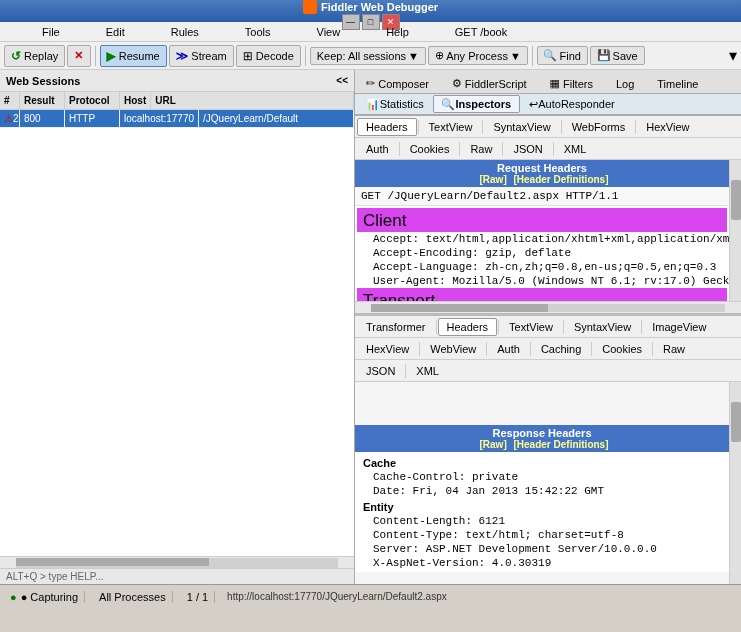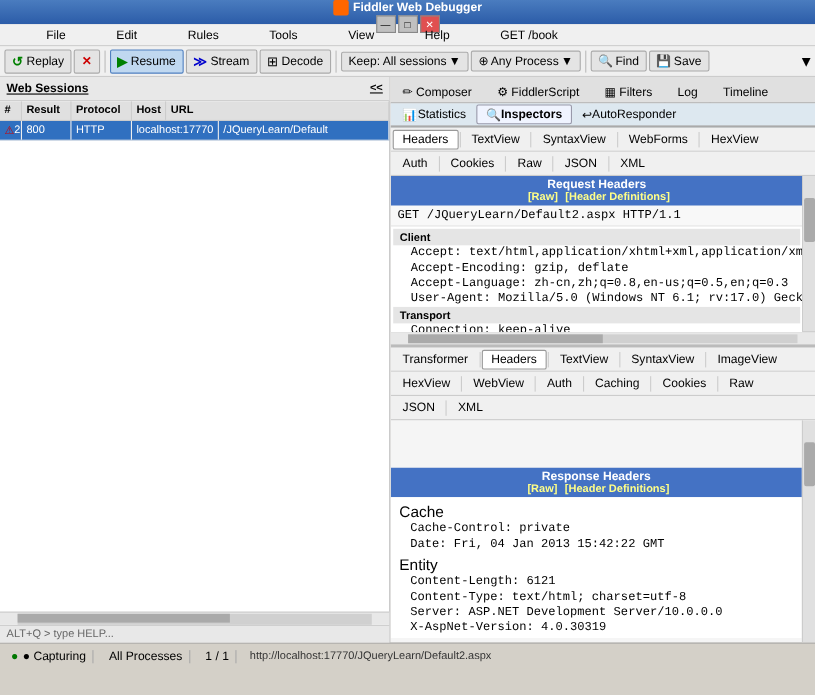--- a/index.html
+++ b/index.html
@@ -105,21 +105,20 @@
     .sessions-header {
       background: #e8e8e8;
       border-bottom: 1px solid #ccc;
       height: 22px;
       display: flex;
       align-items: center;
       padding: 0 6px;
       font-size: 11px;
       font-weight: bold;
       justify-content: space-between;
-      text-decoration: underline;
     }
     .sessions-title { font-weight: bold; }
     .sessions-collapse { cursor: pointer; font-size: 10px; }
     .sessions-table { flex: 1; overflow: hidden; }
     .table-header {
       display: grid;
       grid-template-columns: 20px 45px 55px auto 1fr;
       background: #e0e0e0;
       border-bottom: 1px solid #ccc;
       height: 18px;
@@ -228,24 +227,24 @@
       background: #f8f8f8;
       border-bottom: 1px solid #e0e0e0;
     }
 
     .headers-content {
       padding: 2px;
       background: white;
     }
 
     .header-group-title {
-      font-weight: bold;
+      font-weight: normal;
       padding: 3px 6px 1px 6px;
-      font-size: 10px;
-      background: #e5e5e5;
+      font-size: 17px;
+      background: #d946ef;
     }
 
     .header-line {
       padding: 1px 6px 1px 16px;
       font-size: 11px;
       font-family: 'Courier New', monospace;
       white-space: pre;
     }
 
     
@@ -270,21 +269,21 @@
     
     .error-highlight {
       border: 2px solid red;
       background: #fff8f8;
       padding: 2px 6px;
       font-family: 'Courier New', monospace;
       font-size: 11px;
       margin: 2px 4px;
     }
 
-    .response-header-group { font-weight: normal; padding: 3px 6px 1px 6px; font-size: 14px; }
+    .response-header-group { font-weight: bold; padding: 3px 6px 1px 6px; font-size: 11px; }
     .response-header-line { padding: 1px 6px 1px 16px; font-size: 11px; font-family: 'Courier New', monospace; white-space: pre; }
 
     
     .vscroll {
       width: 12px;
       background: #e0e0e0;
       border-left: 1px solid #ccc;
       display: flex;
       flex-direction: column;
     }

